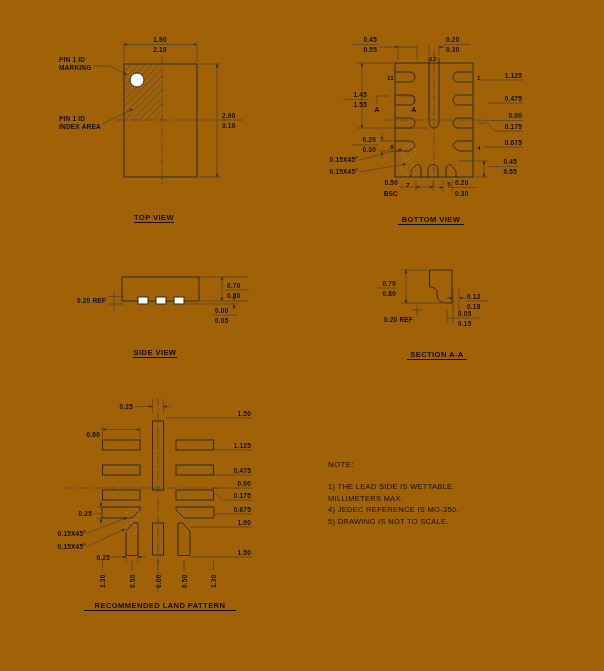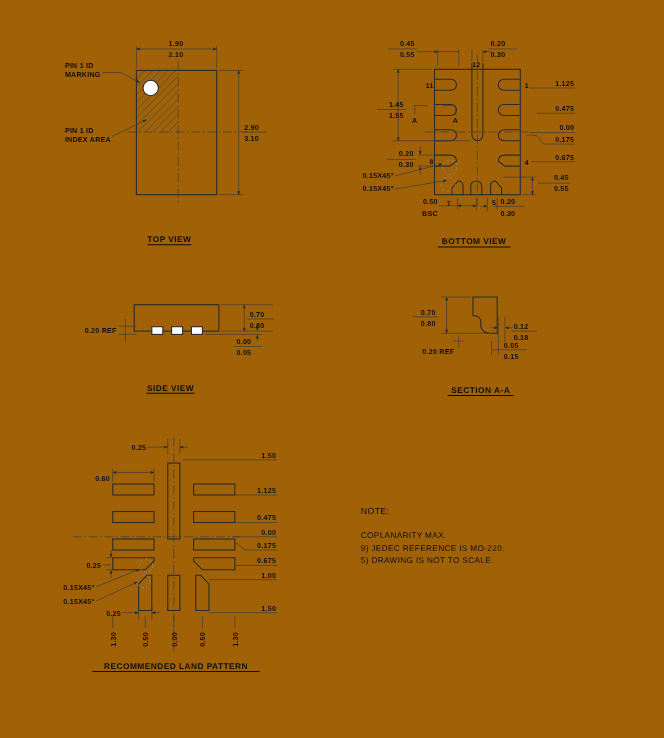--- a/index.html
+++ b/index.html
@@ -268,18 +268,19 @@
     <text transform="translate(160.5,588) rotate(-90)">0.00</text>
     <text transform="translate(186.5,588) rotate(-90)">0.50</text>
     <text transform="translate(216,588) rotate(-90)">1.30</text>
     <text x="160" y="608" text-anchor="middle" class="ttl">RECOMMENDED LAND PATTERN</text>
     <line class="ul" x1="84" y1="610.5" x2="236" y2="610.5"></line>
   </g>
 </svg>
 
   <div class="note">
     <div class="note-title">NOTE:</div>
-    <div>COPLANARITY MAX.</div>
-    <div>9) JEDEC REFERENCE IS MO-220.</div>
+    <div>1) THE LEAD SIDE IS WETTABLE.</div>
+    <div>MILLIMETERS MAX.</div>
+    <div>4) JEDEC REFERENCE IS MO-350.</div>
     <div>5) DRAWING IS NOT TO SCALE.</div>
   </div>
 
 </div>
 
 </body></html>

